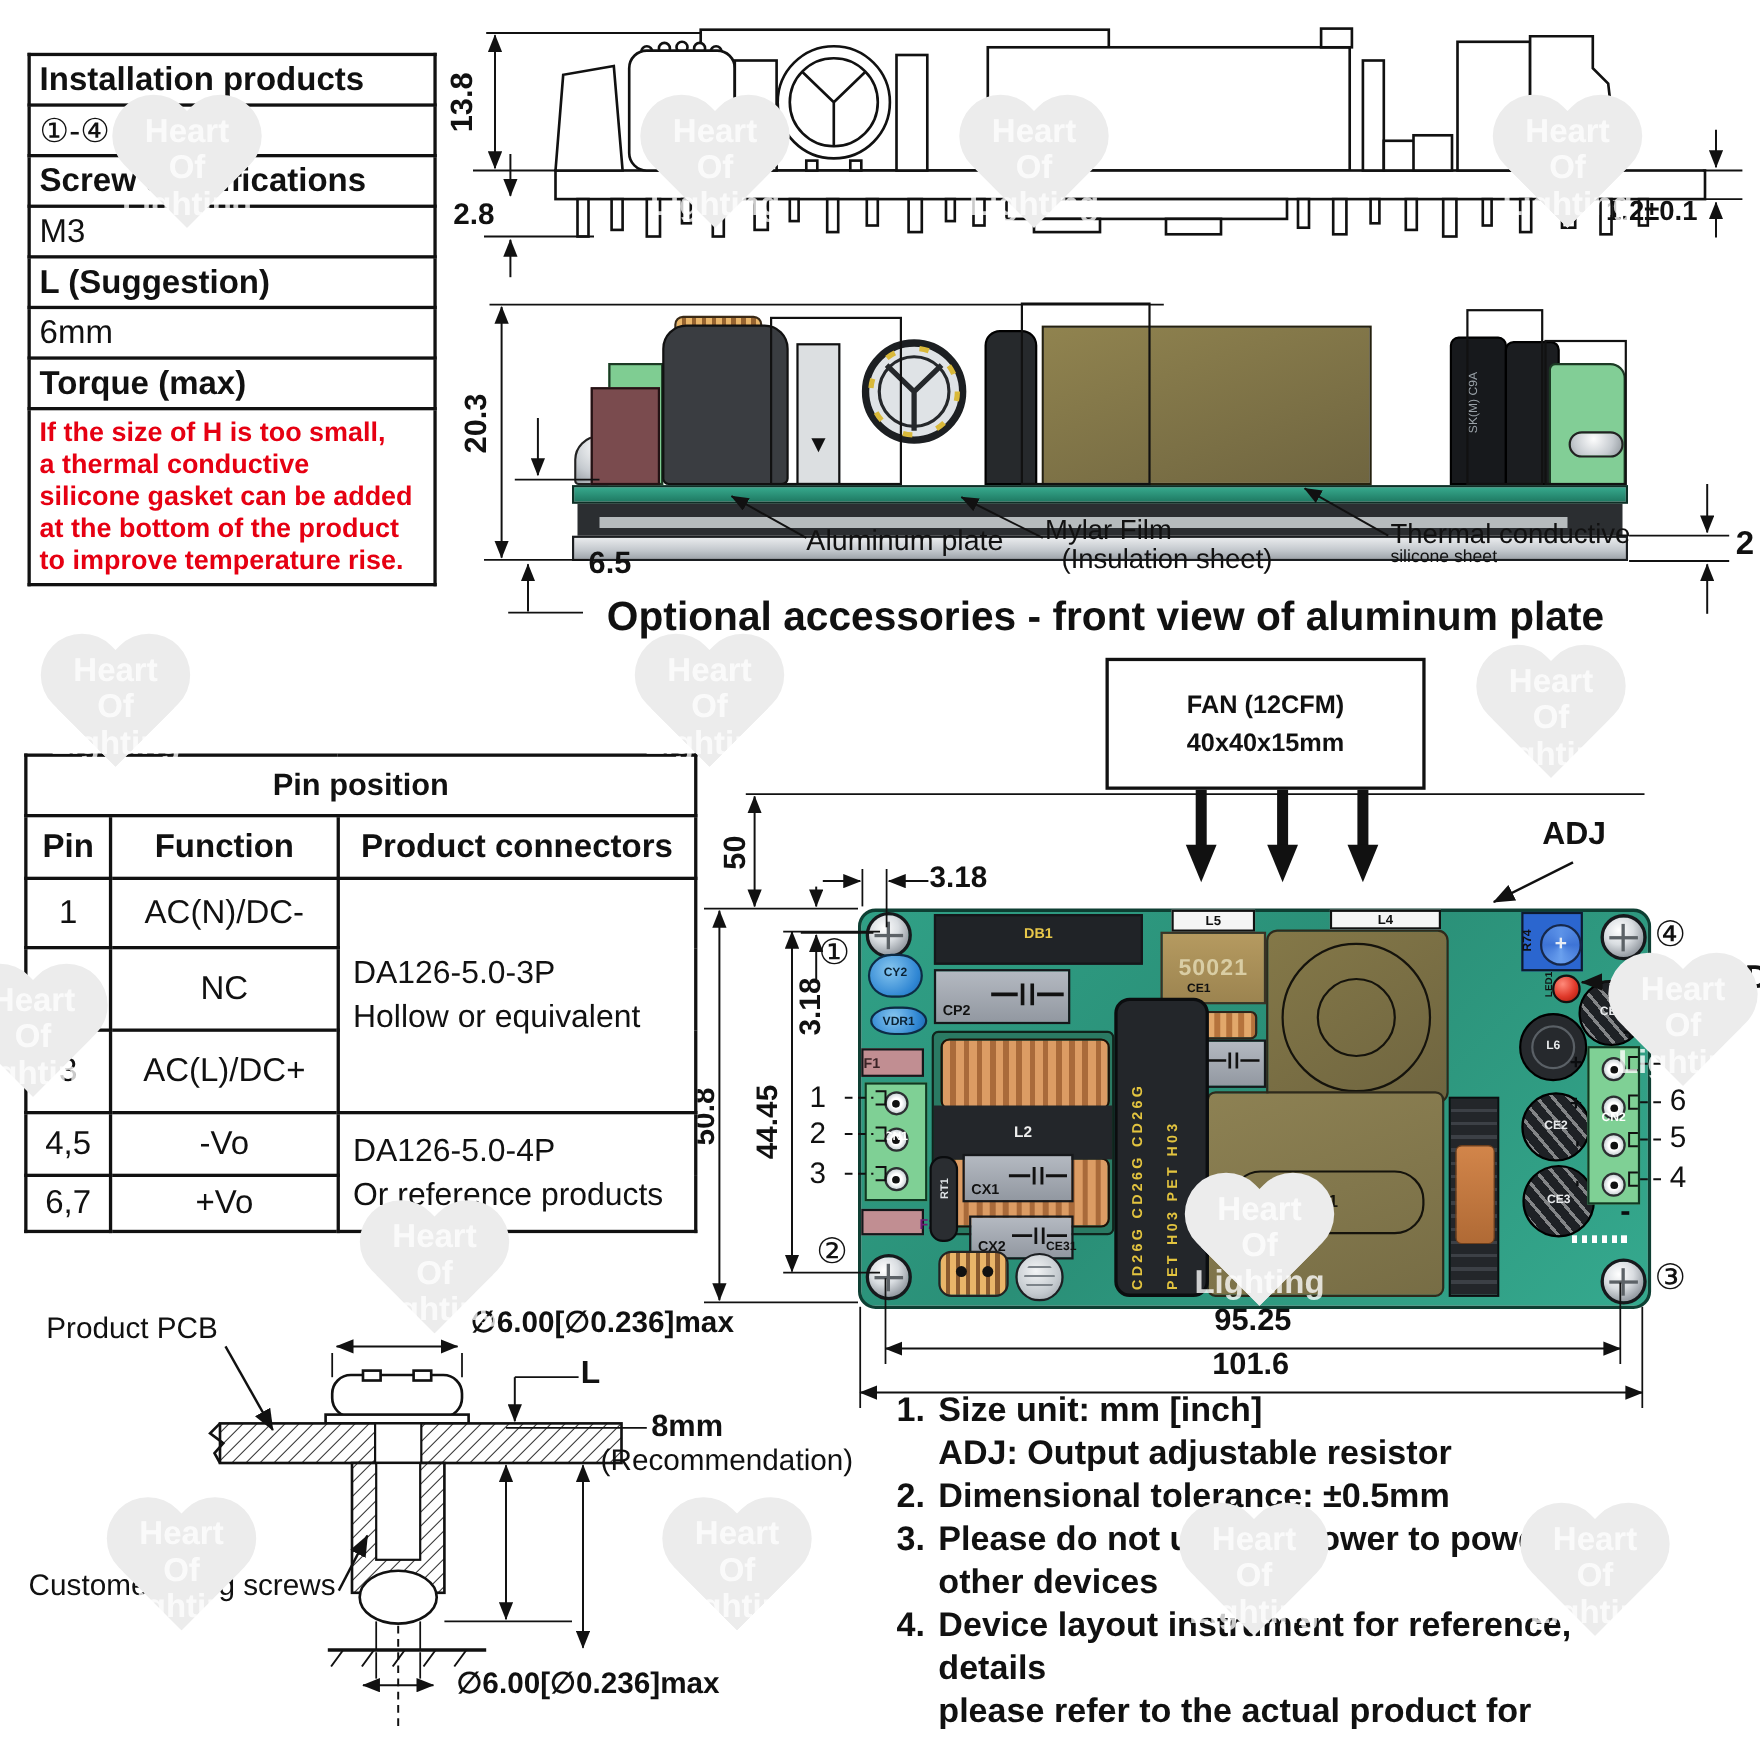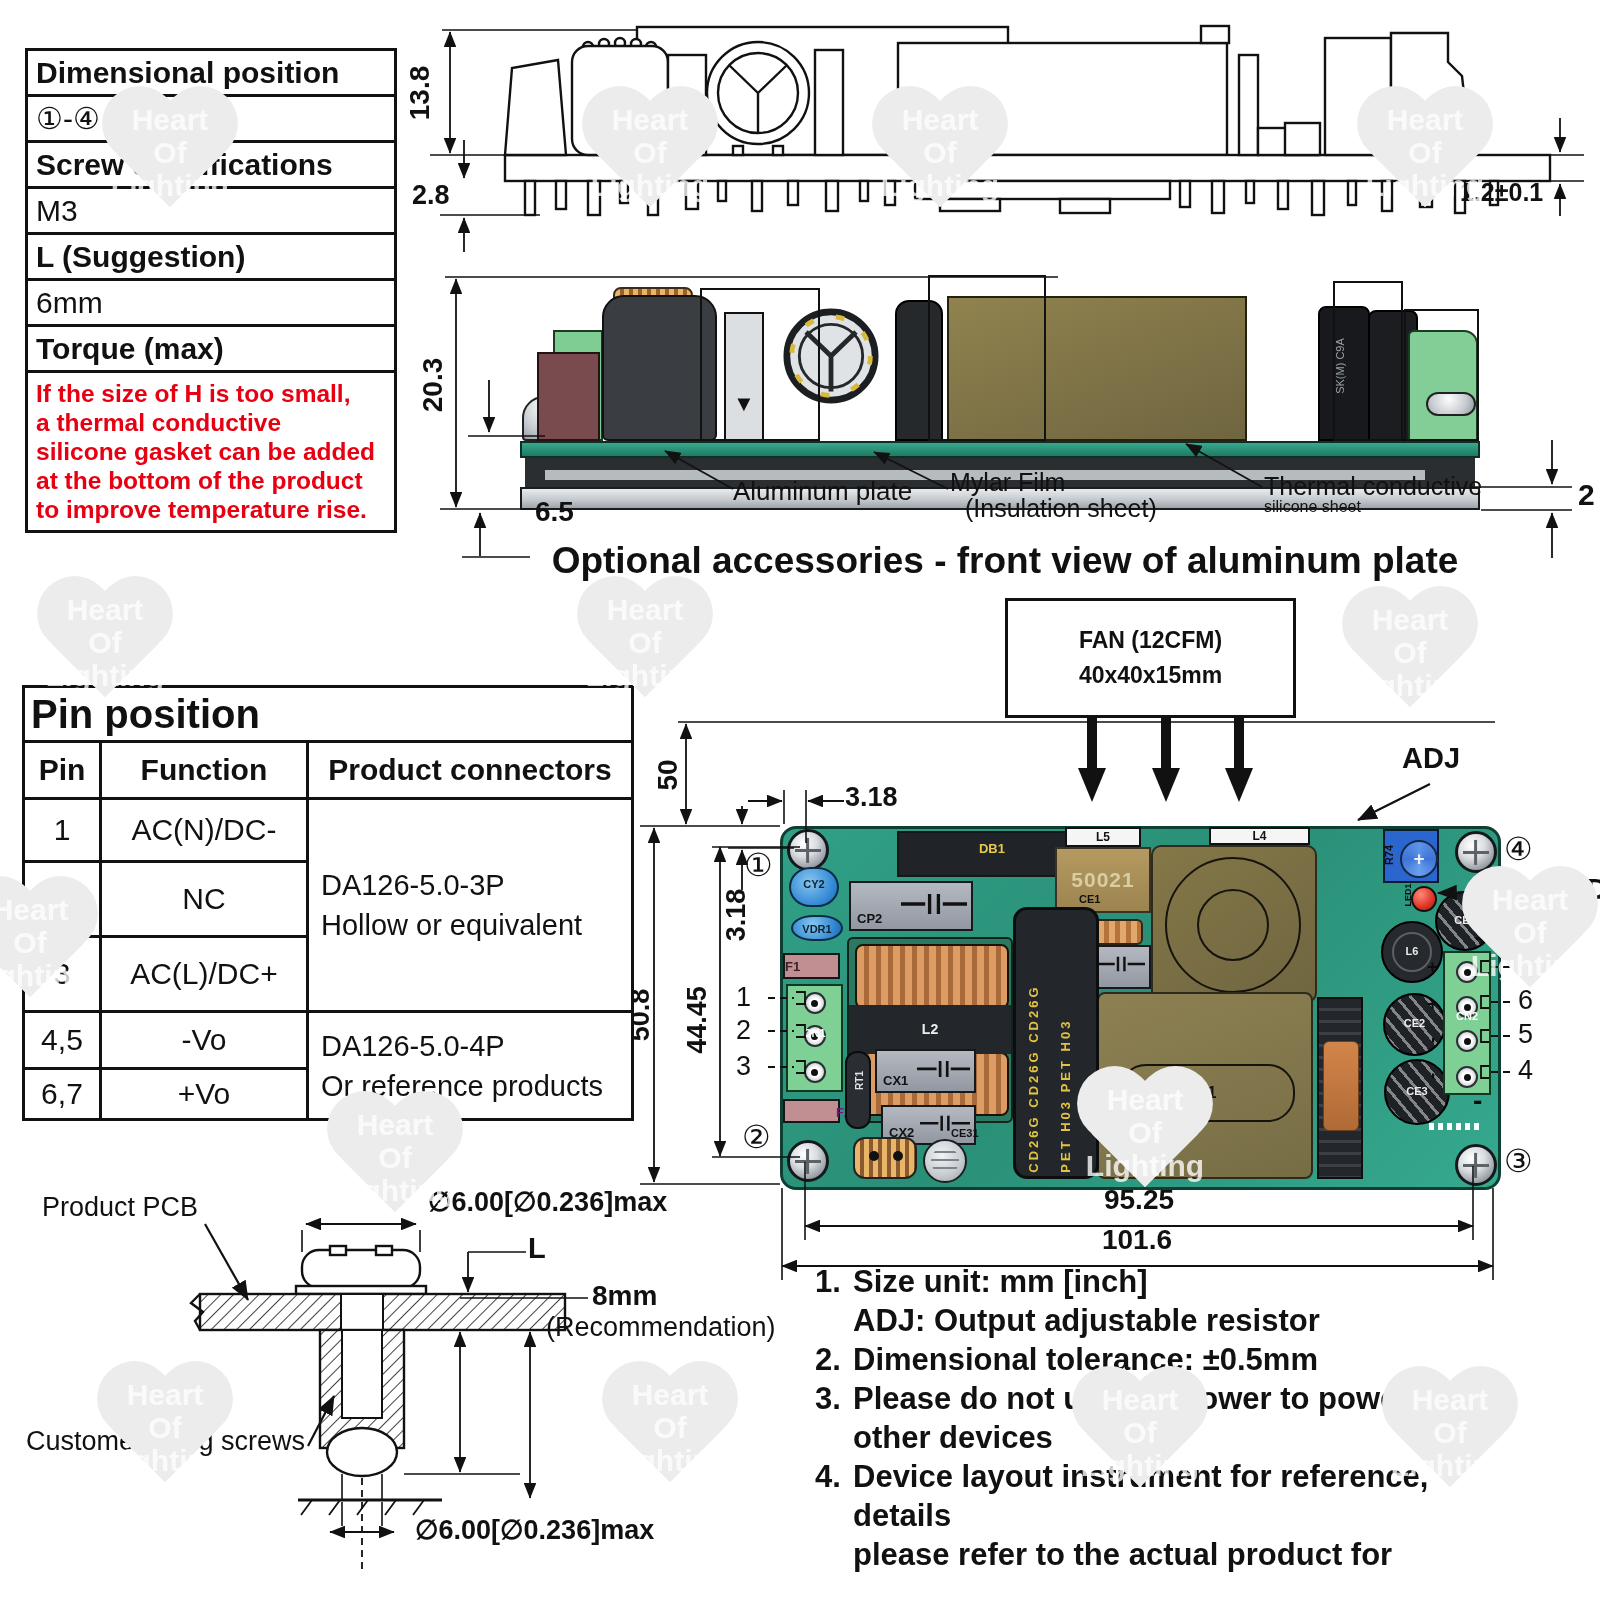--- a/index.html
+++ b/index.html
@@ -13,21 +13,21 @@
   .wm .wtxt{position:absolute;left:0;top:28px;width:190px;text-align:center;color:#fff;opacity:.78;font-weight:800;font-size:30px;line-height:33px;}
   
   table{border-collapse:collapse;background:#fff;}
   #spec-table{position:absolute;left:25px;top:48px;width:372px;z-index:6;}
   #spec-table td{border:3px solid #111;padding:1px 8px;color:#111;}
   #spec-table .hdr{font-weight:800;font-size:30px;height:41px;}
   #spec-table .val{font-size:30px;height:41px;}
   #spec-table .note{font-weight:700;font-size:24.5px;line-height:29px;color:#e60012;padding:6px 8px;}
   #pin-table{position:absolute;left:22px;top:685px;width:612px;z-index:6;}
   #pin-table td,#pin-table th{border:3px solid #111;color:#111;padding:1px 6px;}
-  #pin-table .ttl{font-weight:800;font-size:40px;height:50px;}
+  #pin-table .ttl{font-weight:800;font-size:28px;text-align:center;height:50px;}
   #pin-table th{font-weight:800;font-size:30px;height:52px;text-align:center;}
   #pin-table .pin{font-size:30px;text-align:center;}
   #pin-table .fn{font-size:30px;text-align:center;}
   #pin-table .conn{font-size:29px;text-align:left;padding-left:12px;line-height:40px;}
   
   .lab{position:absolute;color:#111;z-index:6;white-space:nowrap;}
   .b{font-weight:700;}
   .rot{transform:rotate(-90deg);transform-origin:center center;text-align:center;}
   
   .ph{position:absolute;z-index:1;box-sizing:border-box;}
@@ -139,21 +139,21 @@
   <div class="ov" style="left:700px;top:288px;width:120px;height:153px;"></div>
   <div class="ov" style="left:928px;top:275px;width:118px;height:166px;"></div>
   <div class="ov" style="left:1333px;top:281px;width:70px;height:160px;"></div>
   <div class="ov" style="left:1404px;top:309px;width:75px;height:132px;"></div>
 
   <div id="pcb-board">
       <div class="comp screw" style="left: 4px; top: 0px; width: 42px; height: 42px;"></div>
       <div class="comp screw" style="left: 4px; top: 311px; width: 42px; height: 42px;"></div>
       <div class="comp screw" style="left: 672px; top: 2px; width: 42px; height: 42px;"></div>
       <div class="comp screw" style="left: 672px; top: 315px; width: 42px; height: 42px;"></div>
-      <div class="comp blk" style="left: 66px; top: 2px; width: 190px; height: 46px; background: rgb(32, 35, 39); margin-left: 48px;">
+      <div class="comp blk" style="left: 66px; top: 2px; width: 190px; height: 46px; background: rgb(32, 35, 39);">
         <span class="lbl" style="left: 0px; top: 20%; width: 100%; text-align: center; font-size: 13px; color: rgb(232, 200, 74);">DB1</span>
       </div>
       <div class="comp capfilm" style="left: 66px; top: 52px; width: 124px; height: 50px;">
         <span class="lbl">CP2</span>
         <svg viewBox="0 0 60 20">
           <path d="M0 10h22M38 10h60M26 1v18M34 1v18" stroke="#111" stroke-width="3" fill="none"></path>
         </svg>
       </div>
       <div class="comp blue" style="left: 6px; top: 38px; width: 50px; height: 40px;">
         <span class="lbl">CY2</span>
@@ -497,21 +497,21 @@
   <div class="lab b" style="left:428px;top:1186px;font-size:27px;">∅6.00[∅0.236]max</div>
   <div class="lab b" style="left:528px;top:1232px;font-size:29px;">L</div>
   <div class="lab b" style="left:592px;top:1280px;font-size:28px;">8mm</div>
   <div class="lab" style="left:546px;top:1312px;font-size:27px;">(Recommendation)</div>
   <div class="lab" style="left:26px;top:1426px;font-size:27px;">Customer fixing screws</div>
   <div class="lab b" style="left:415px;top:1514px;font-size:27px;">∅6.00[∅0.236]max</div>
 
   <table id="spec-table">
       <tbody>
         <tr>
-          <td class="hdr">Dimensional position</td>
+          <td class="hdr">Installation products</td>
         </tr>
         <tr>
           <td class="val">①-④</td>
         </tr>
         <tr>
           <td class="hdr">Screw specifications</td>
         </tr>
         <tr>
           <td class="val">M3</td>
         </tr>

